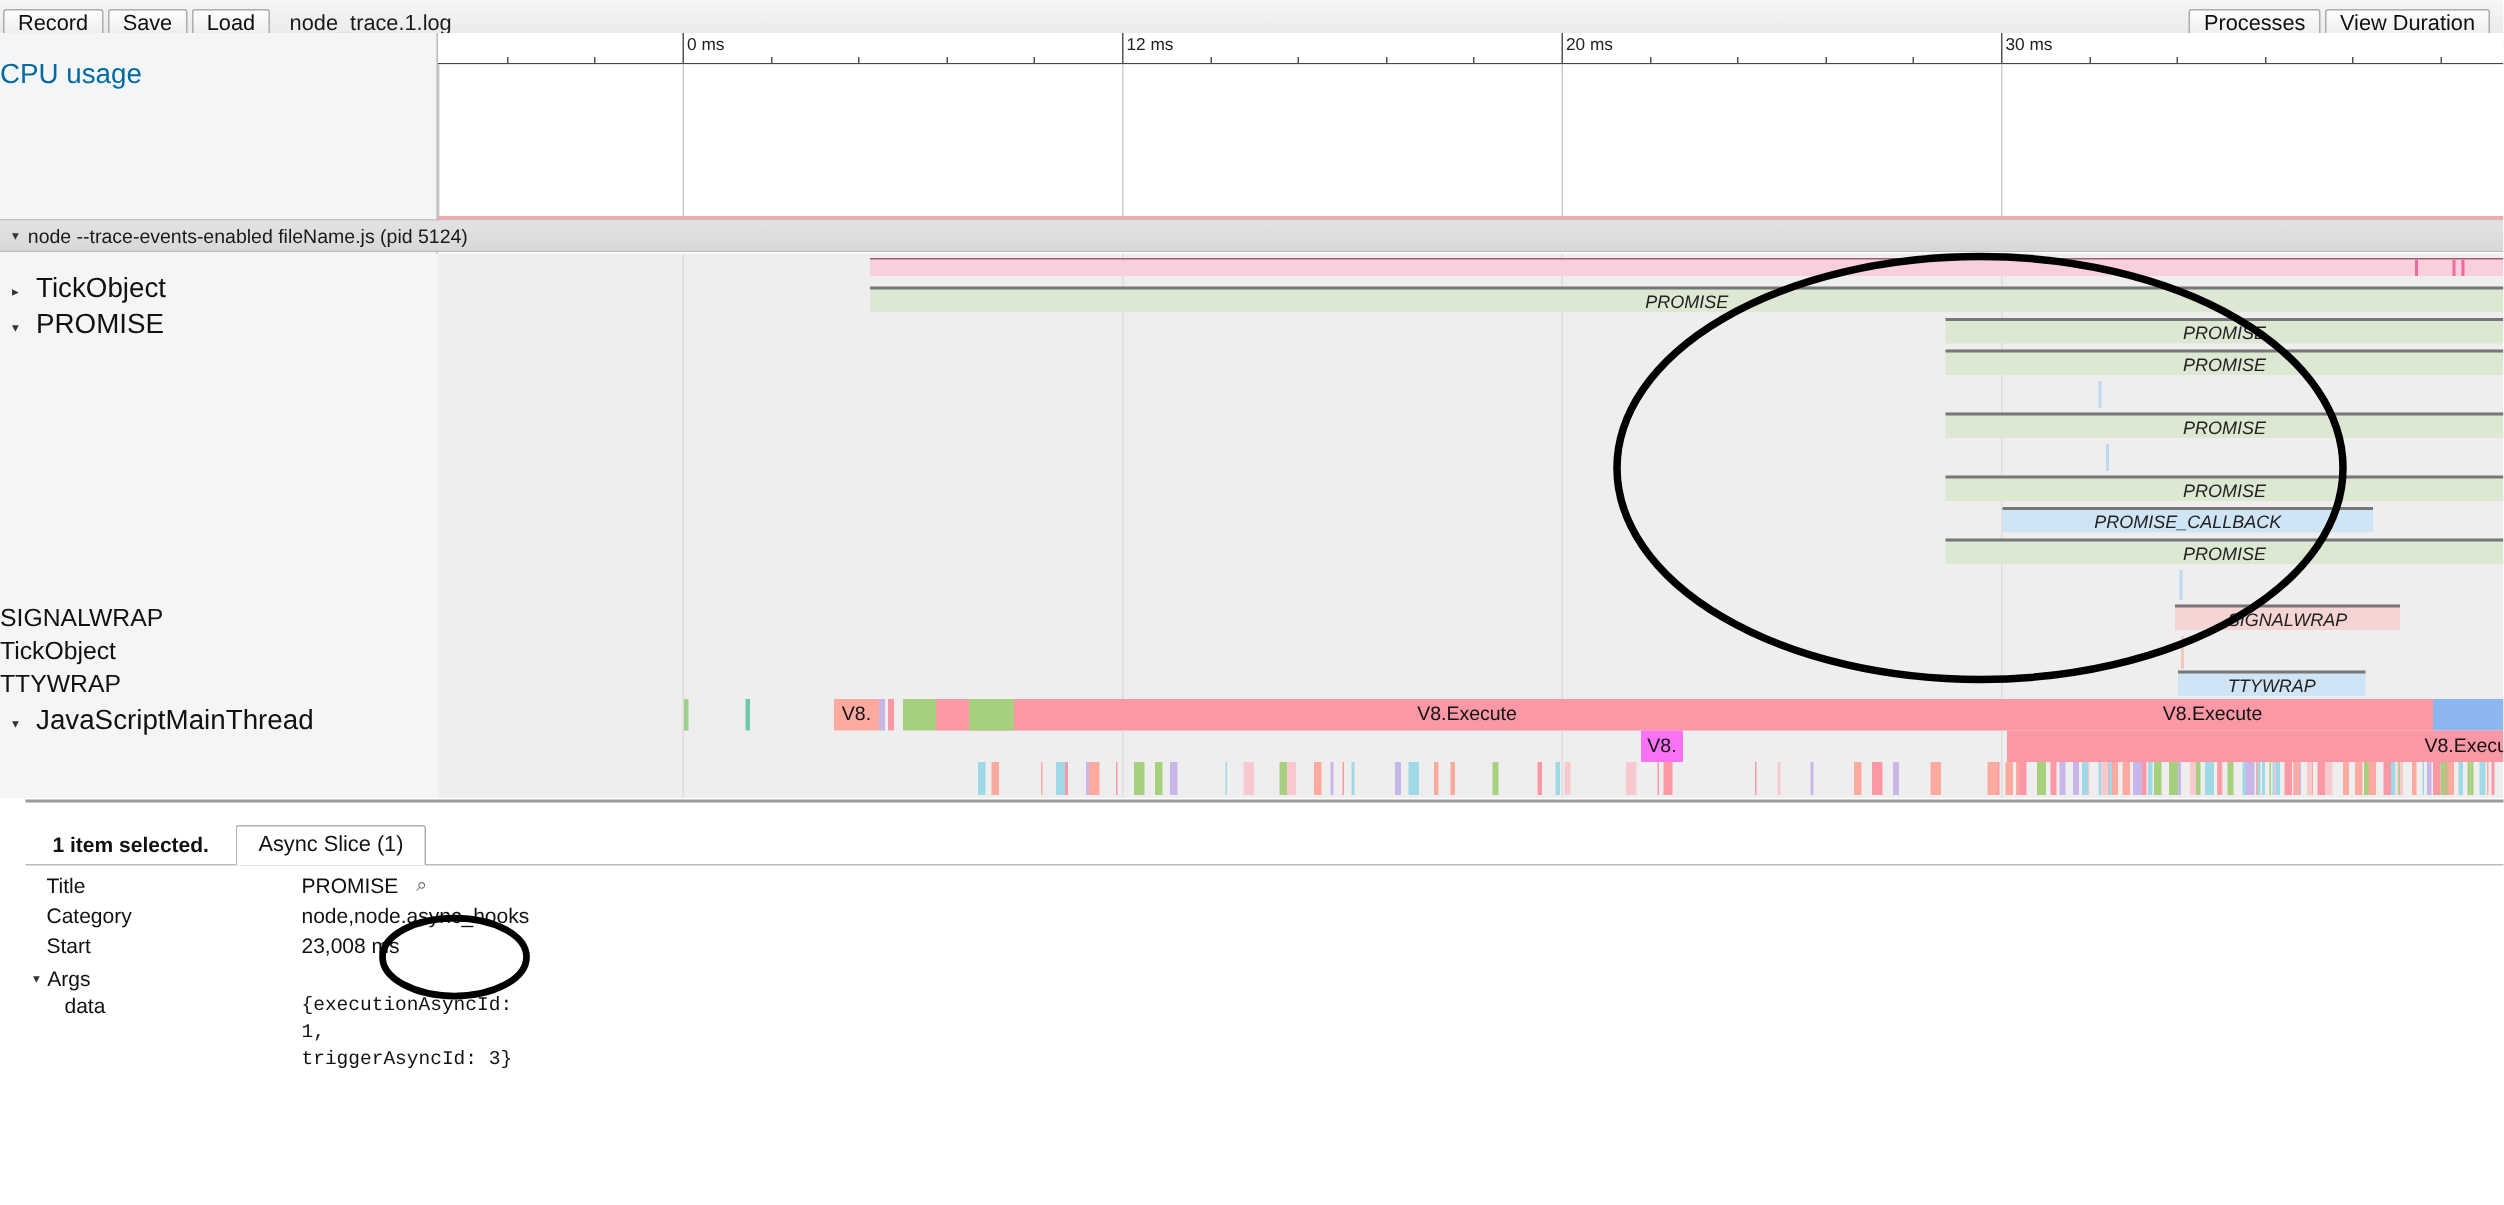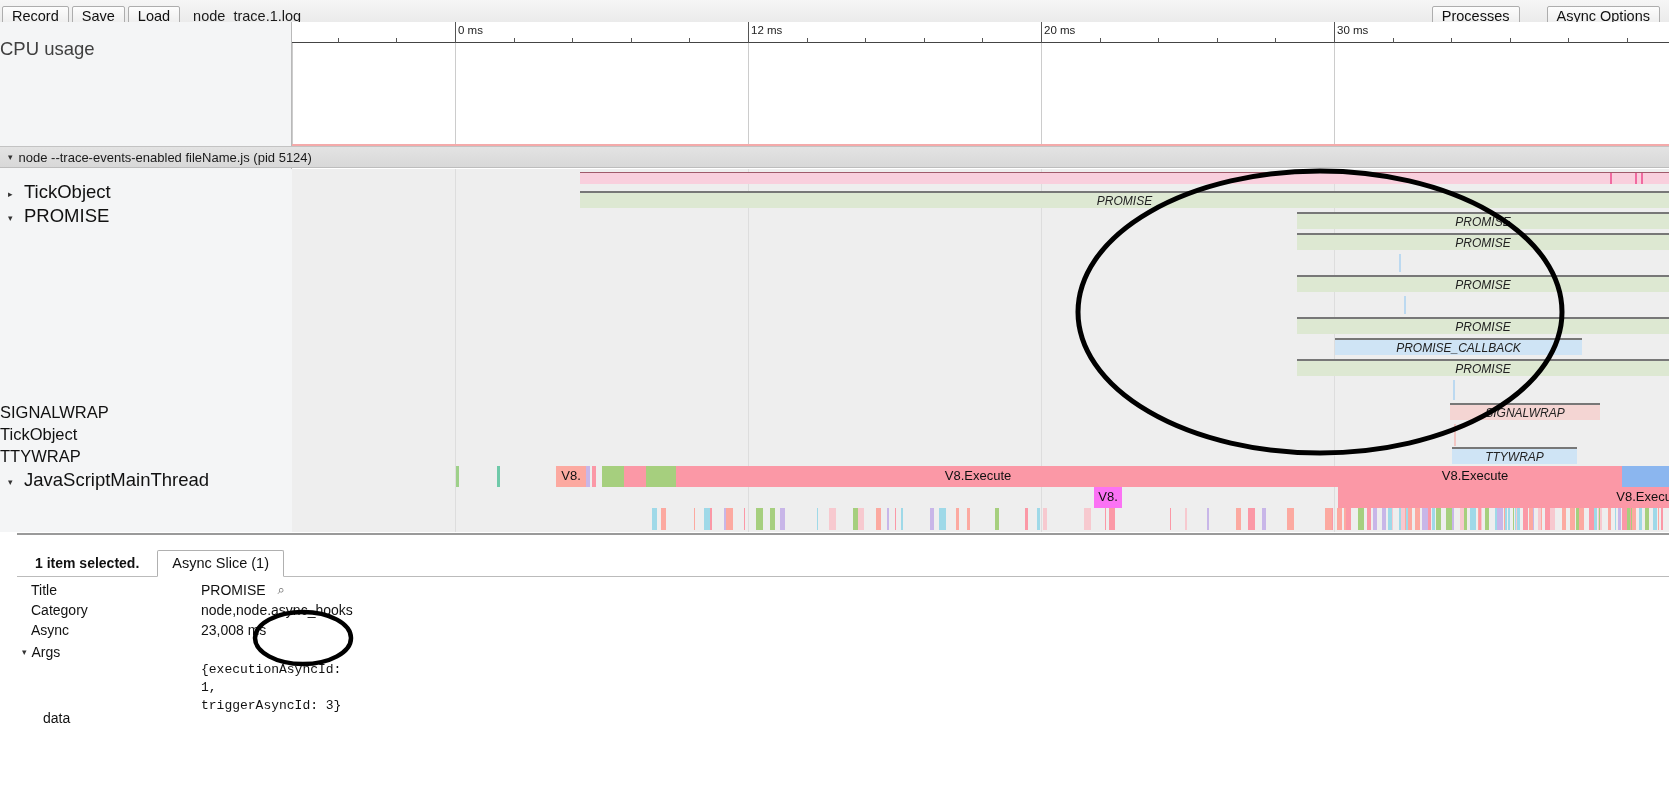--- a/index.html
+++ b/index.html
@@ -22,39 +22,39 @@
   .tb-btn {
     font-family: "Liberation Sans", sans-serif;
     font-size: 14.5px; color: #101010;
     background: linear-gradient(to bottom, #fdfdfd 0%, #ececec 100%);
     border: 1px solid #adadad; border-radius: 2px;
     padding: 0px 9px; height: 20px; line-height: 18px;
     margin-right: 3px; cursor: default; white-space: nowrap;
   }
   .tb-title { font-size: 14.5px; color: #1a1a1a; margin-left: 10px; white-space: nowrap; }
   .tb-spacer { flex: 1; }
-  .tb-right { display: flex; align-items: center; padding-right: 4px; gap: 24px; }
+  .tb-right { display: flex; align-items: center; padding-right: 4px; }
 
   
   .ruler-wrap {
     position: absolute; left: 292px; top: 22px; width: 1377px; height: 21px;
     background: #fff; overflow: hidden;
   }
   .ruler-label {
     position: absolute; top: 2px; font-size: 11.5px; color: #222;
     padding-left: 3px; white-space: nowrap;
   }
   .ruler-major { position: absolute; top: 0; width: 1px; height: 21px; background: #555; }
   .ruler-minor { position: absolute; bottom: 0; width: 1px; height: 5px; background: #555; }
   .ruler-base { position: absolute; left: 0; bottom: 0; width: 100%; height: 1px; background: #444; }
 
   
   .cpu-label {
     position: absolute; left: 0px; top: 38px;
-    font-size: 18.5px; color: #404040;
+    font-size: 18.5px; color: #0369a1;
   }
   .cpu-area {
     position: absolute; left: 292px; top: 43px; width: 1377px; height: 103px;
     background: #fff;
   }
   .cpu-baseline { position: absolute; left: 0; bottom: 0; width: 100%; height: 2px; background: #f4aaaa; }
   .vgrid { position: absolute; top: 0; width: 1px; height: 100%; background: #ddd; }
   .vgrid.major { background: #ccc; }
 
   .leftpane {
@@ -132,21 +132,21 @@
     position: relative; top: 1px;
   }
   .det-table { position: absolute; left: 0; top: 47px; width: 100%; }
   .det-row { display: flex; align-items: flex-start; height: 20px; }
   .det-key {
     width: 184px; padding-left: 14px; font-size: 14px; color: #111;
     white-space: nowrap;
   }
   .det-val { font-size: 14px; color: #111; white-space: nowrap; }
   .det-val.mono { font-family: "Liberation Mono", monospace; font-size: 13px; }
-  .det-key.sub { padding-left: 26px; margin-top: 48px; }
+  .det-key.sub { padding-left: 26px; }
   .search-glyph {
     display: inline-block; margin-left: 12px; color: #666; font-size: 13px;
   }
   .args-caret { font-size: 9px; color: #333; padding-left: 5px; padding-right: 5px; }
   .args-row { display: flex; align-items: center; height: 20px; }
   .args-label { font-size: 14px; color: #111; }
 
   
   .anno { position: absolute; pointer-events: none; }
 </style>
@@ -156,21 +156,21 @@
 <div id="app">
 
   <div class="toolbar">
     <div class="tb-btn">Record</div>
     <div class="tb-btn">Save</div>
     <div class="tb-btn">Load</div>
     <div class="tb-title">node_trace.1.log</div>
     <div class="tb-spacer"></div>
     <div class="tb-right">
       <div class="tb-btn">Processes</div>
-      <div class="tb-btn">Async Options</div>
+      <div class="tb-btn">View Duration</div>
     </div>
   </div>
 
   <div class="leftpane"></div>
 
   <div class="ruler-wrap">
     <div class="ruler-base"></div>
     <div id="ruler-ticks">
         <div class="ruler-major" style="left: 163px;"></div>
         <div class="ruler-label" style="left: 163px;">0 ms</div>
@@ -393,21 +393,21 @@
         <div class="det-row">
           <div class="det-key">Title</div>
           <div class="det-val">PROMISE</div>
           <span class="search-glyph">⌕</span>
         </div>
         <div class="det-row">
           <div class="det-key">Category</div>
           <div class="det-val">node,node.async_hooks</div>
         </div>
         <div class="det-row">
-          <div class="det-key">Async</div>
+          <div class="det-key">Start</div>
           <div class="det-val">23,008 ms</div>
         </div>
         <div class="args-row">
           <span class="args-caret">▾</span>
           <span class="args-label">Args</span>
         </div>
         <div class="det-row" style="height: 18px;">
           <div class="det-key sub">data</div>
           <div class="det-val mono">{executionAsyncId:</div>
         </div>

